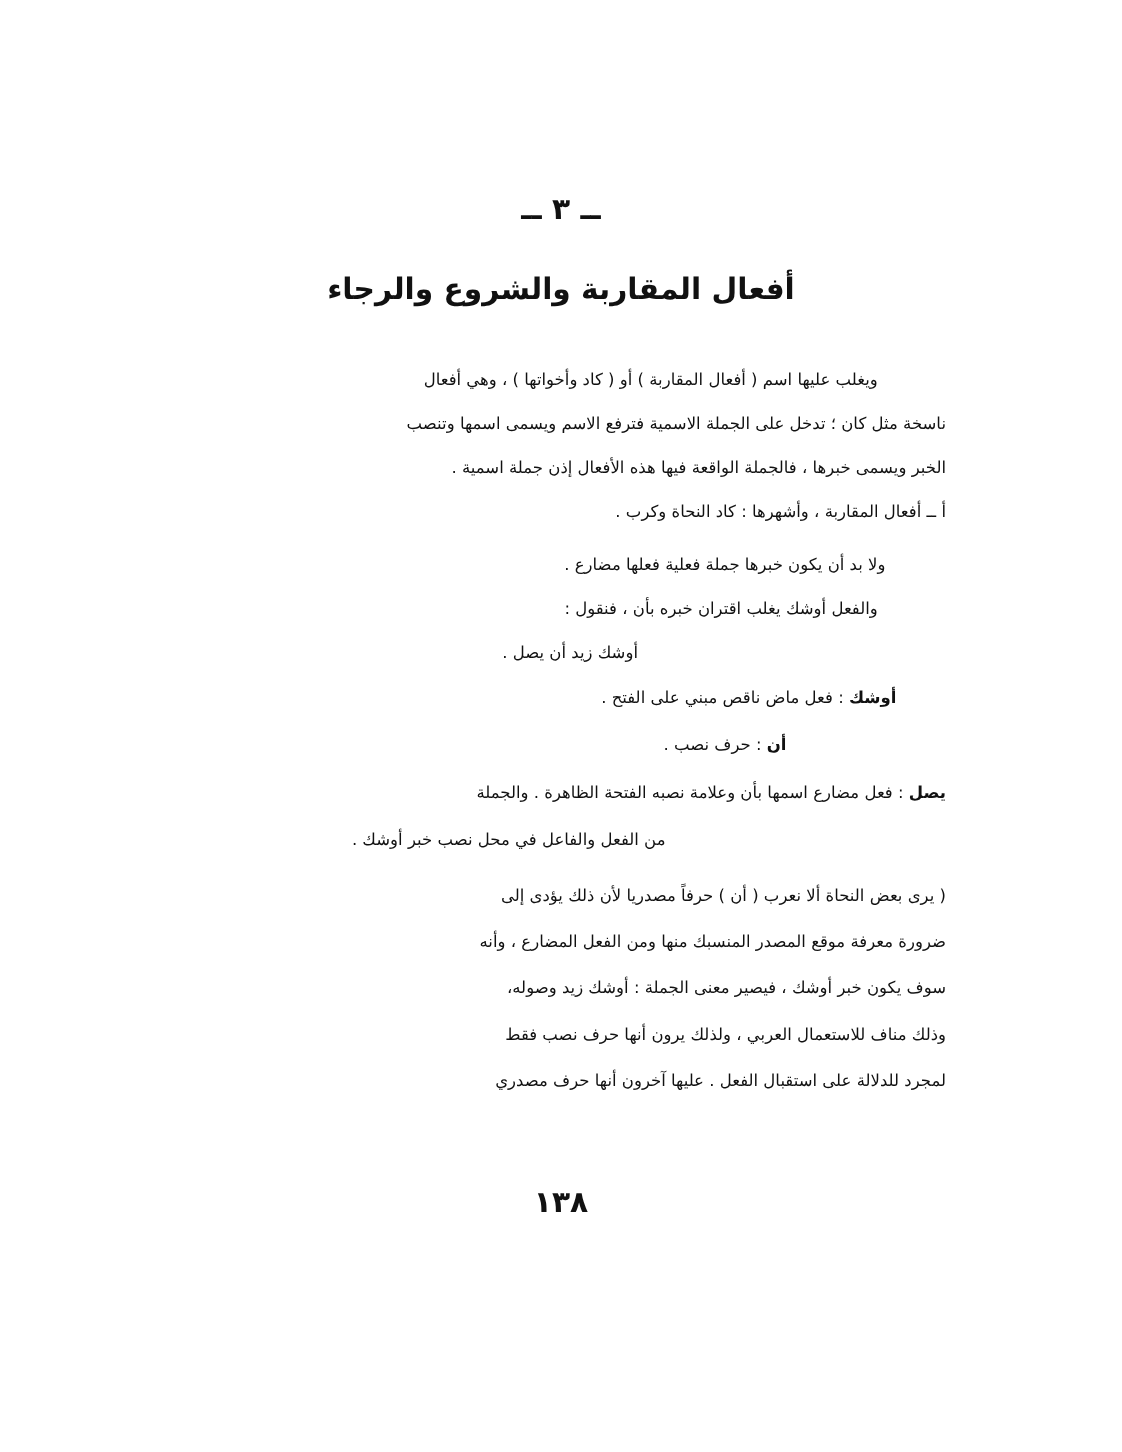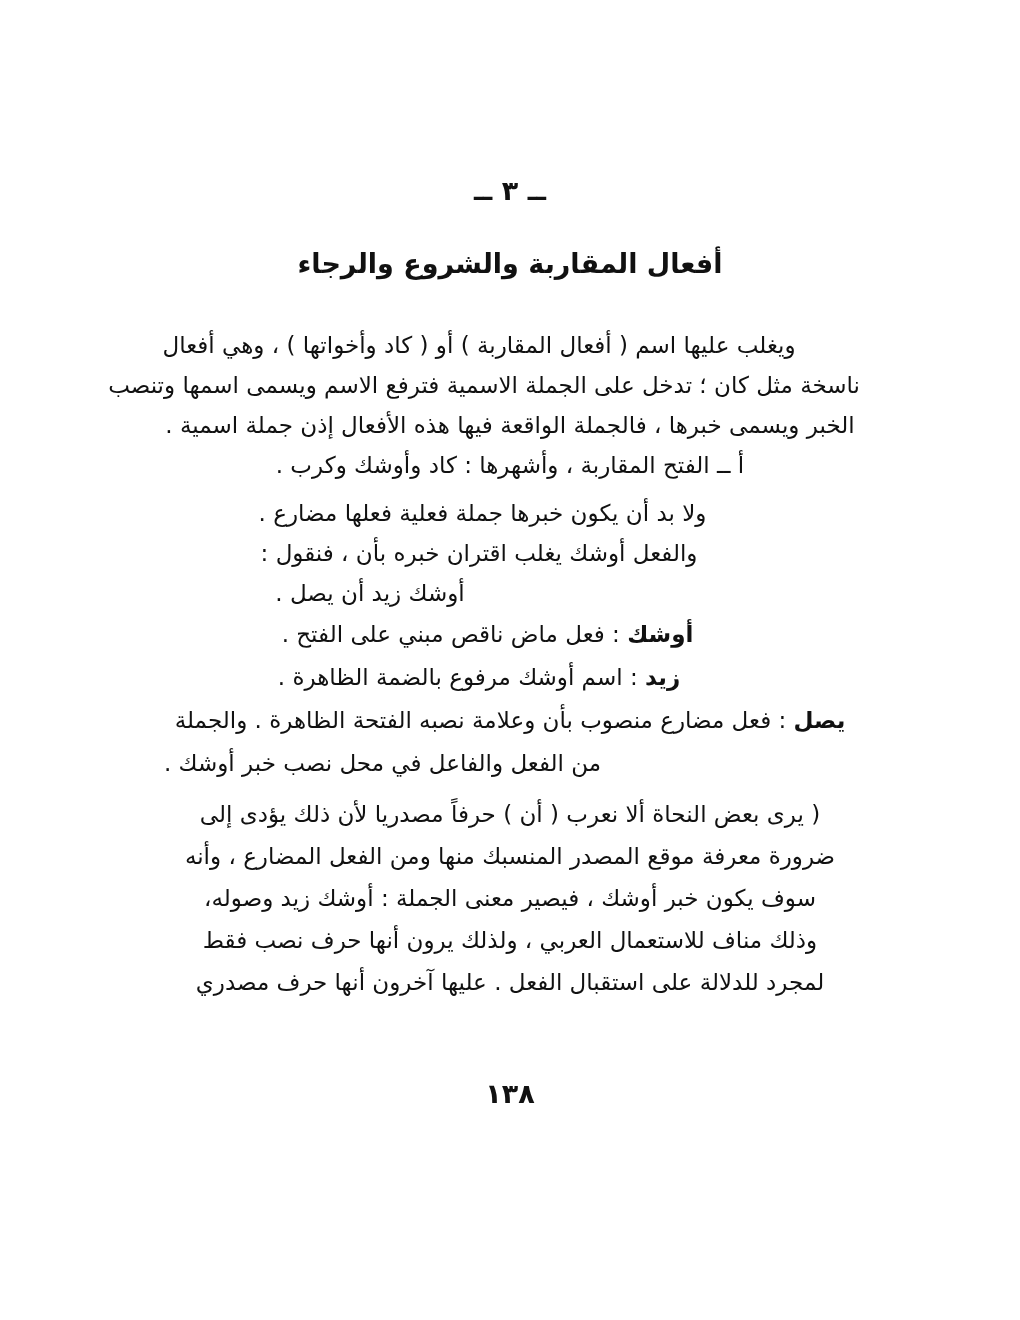--- a/index.html
+++ b/index.html
@@ -34,24 +34,24 @@
     width: 100%;
     text-align: center;
     font-size: 27px;
     font-weight: bold;
   }
   .body-block {
     position: absolute;
     top: 325px;
     right: 160px;
     width: 700px;
-    font-size: 23px;
+    font-size: 15px;
     line-height: 40px;
     direction: rtl;
-    text-align: center;
+    text-align: right;
   }
   .line { white-space: nowrap; }
   .indent-1 { margin-right: 62px; }
   .indent-note { margin-right: 55px; }
   .indent-example { margin-right: 280px; }
   .indent-term-a { margin-right: 45px; }
   .indent-term-b { margin-right: 62px; }
   .indent-term-c { margin-right: 145px; }
   .indent-cont { margin-right: 255px; }
   .gap-sm { margin-top: 8px; }
@@ -78,39 +78,39 @@
 
   <div class="doc-title">أفعال المقاربة والشروع والرجاء</div>
 
   <div class="body-block">
 
     <div class="line indent-1">ويغلب عليها اسم ( أفعال المقاربة ) أو ( كاد وأخواتها ) ، وهي أفعال</div>
     <div class="line">ناسخة مثل كان ؛ تدخل على الجملة الاسمية فترفع الاسم ويسمى اسمها وتنصب</div>
     <div class="line">الخبر ويسمى خبرها ، فالجملة الواقعة فيها هذه الأفعال إذن جملة اسمية .</div>
 
 
-    <div class="line">أ ــ الفتح المقاربة ، وأشهرها : كاد وأوشك وكرب .</div>
+    <div class="line">أ ــ أفعال المقاربة ، وأشهرها : كاد النحاة وكرب .</div>
 
     <div class="line indent-note gap-sm">ولا بد أن يكون خبرها جملة فعلية فعلها مضارع .</div>
 
     <div class="line indent-1">والفعل أوشك يغلب اقتران خبره بأن ، فنقول :</div>
 
     <div class="line indent-example">أوشك زيد أن يصل .</div>
 
     <div class="line parse-line indent-term-a">
       <span class="term">أوشك</span><span> : فعل ماض ناقص مبني على الفتح .</span>
     </div>
 
-    <div class="line parse-line indent-term-b">
-      <span class="term">زيد</span><span> : اسم أوشك مرفوع بالضمة الظاهرة .</span>
+
+    <div class="line parse-line indent-term-c">
+      <span class="term">أن</span><span> : حرف نصب .</span>
     </div>
 
-
     <div class="line parse-line">
-      <span class="term">يصل</span><span> : فعل مضارع منصوب بأن وعلامة نصبه الفتحة  الظاهرة . والجملة</span>
+      <span class="term">يصل</span><span> : فعل مضارع اسمها بأن وعلامة نصبه الفتحة  الظاهرة . والجملة</span>
     </div>
 
     <div class="line parse-line indent-cont">من الفعل والفاعل في محل نصب خبر أوشك .</div>
 
     <div class="line remark-line gap-sm">( يرى بعض النحاة ألا نعرب ( أن ) حرفاً مصدريا لأن ذلك يؤدى إلى</div>
     <div class="line remark-line">ضرورة معرفة موقع المصدر المنسبك منها ومن الفعل المضارع ، وأنه</div>
     <div class="line remark-line">سوف يكون خبر أوشك ، فيصير معنى الجملة : أوشك زيد وصوله،</div>
     <div class="line remark-line">وذلك مناف للاستعمال العربي ، ولذلك يرون  أنها حرف نصب فقط</div>
     <div class="line remark-line">لمجرد للدلالة على استقبال الفعل . عليها آخرون أنها حرف مصدري</div>
 

